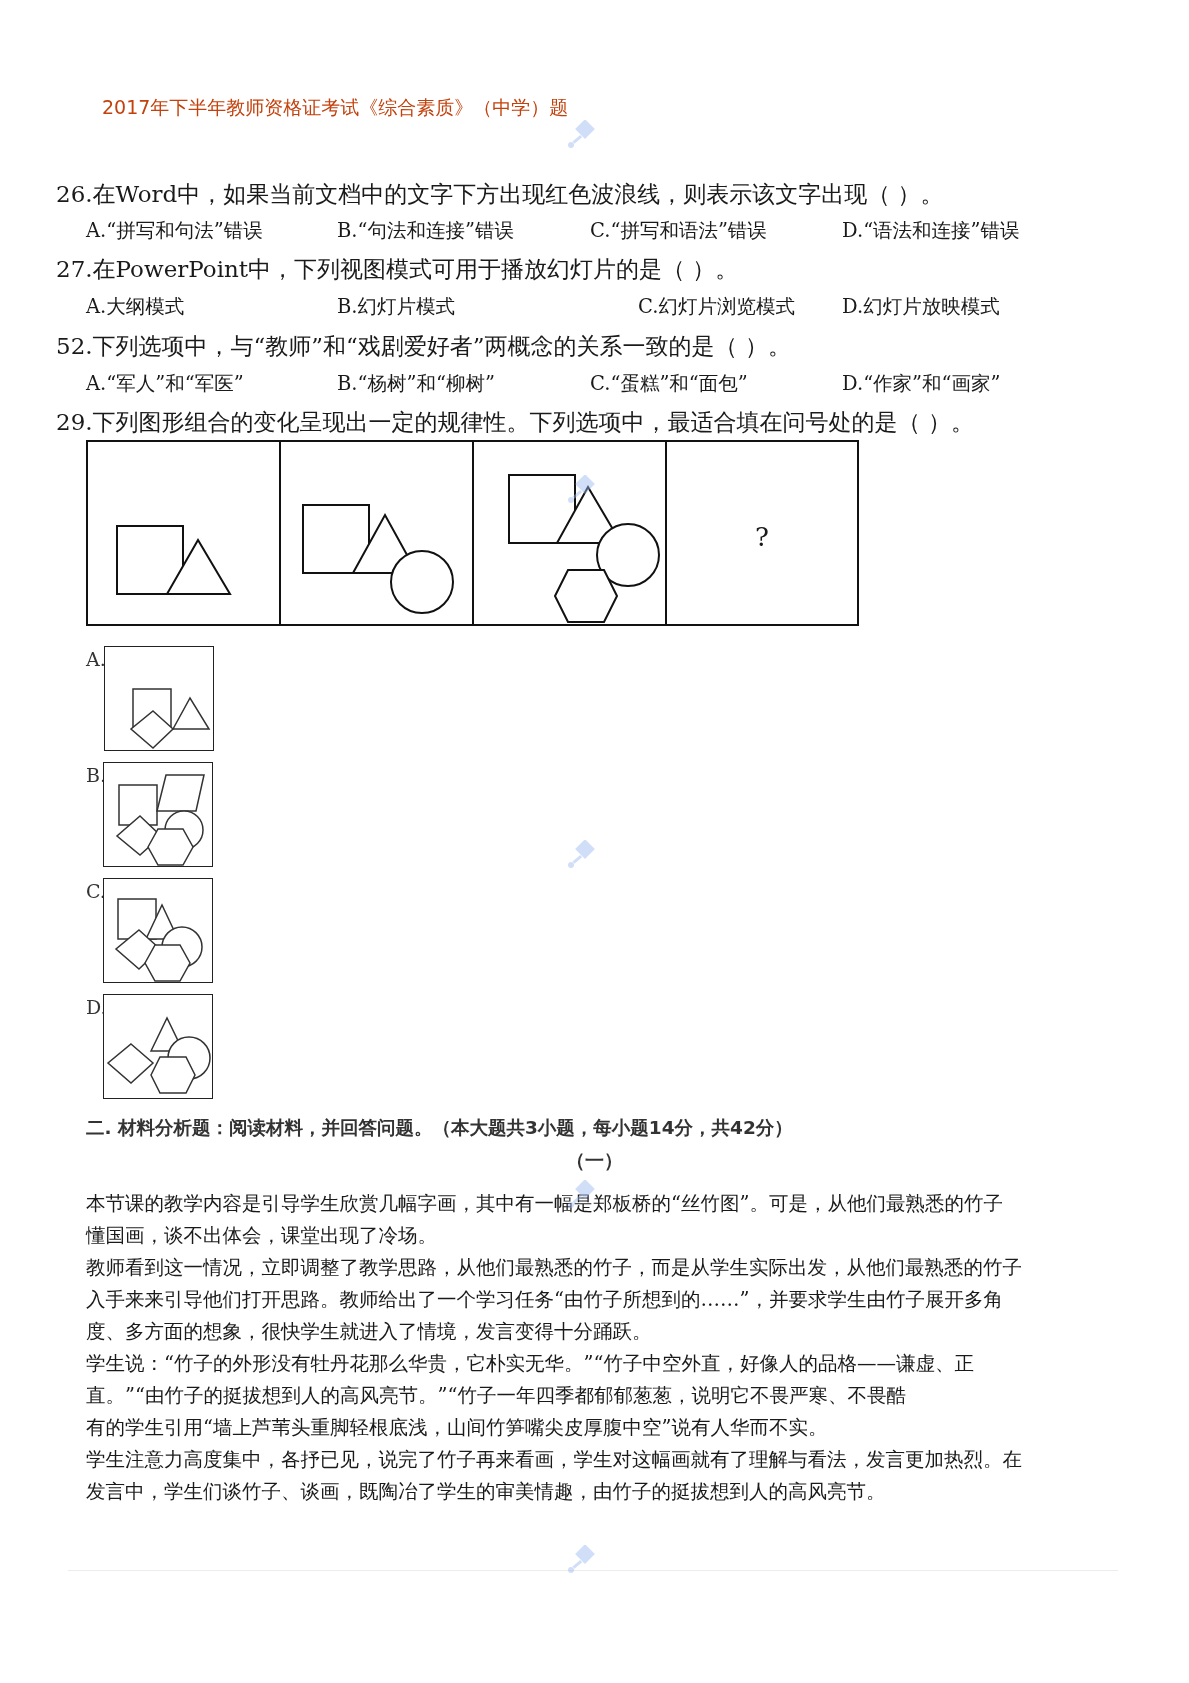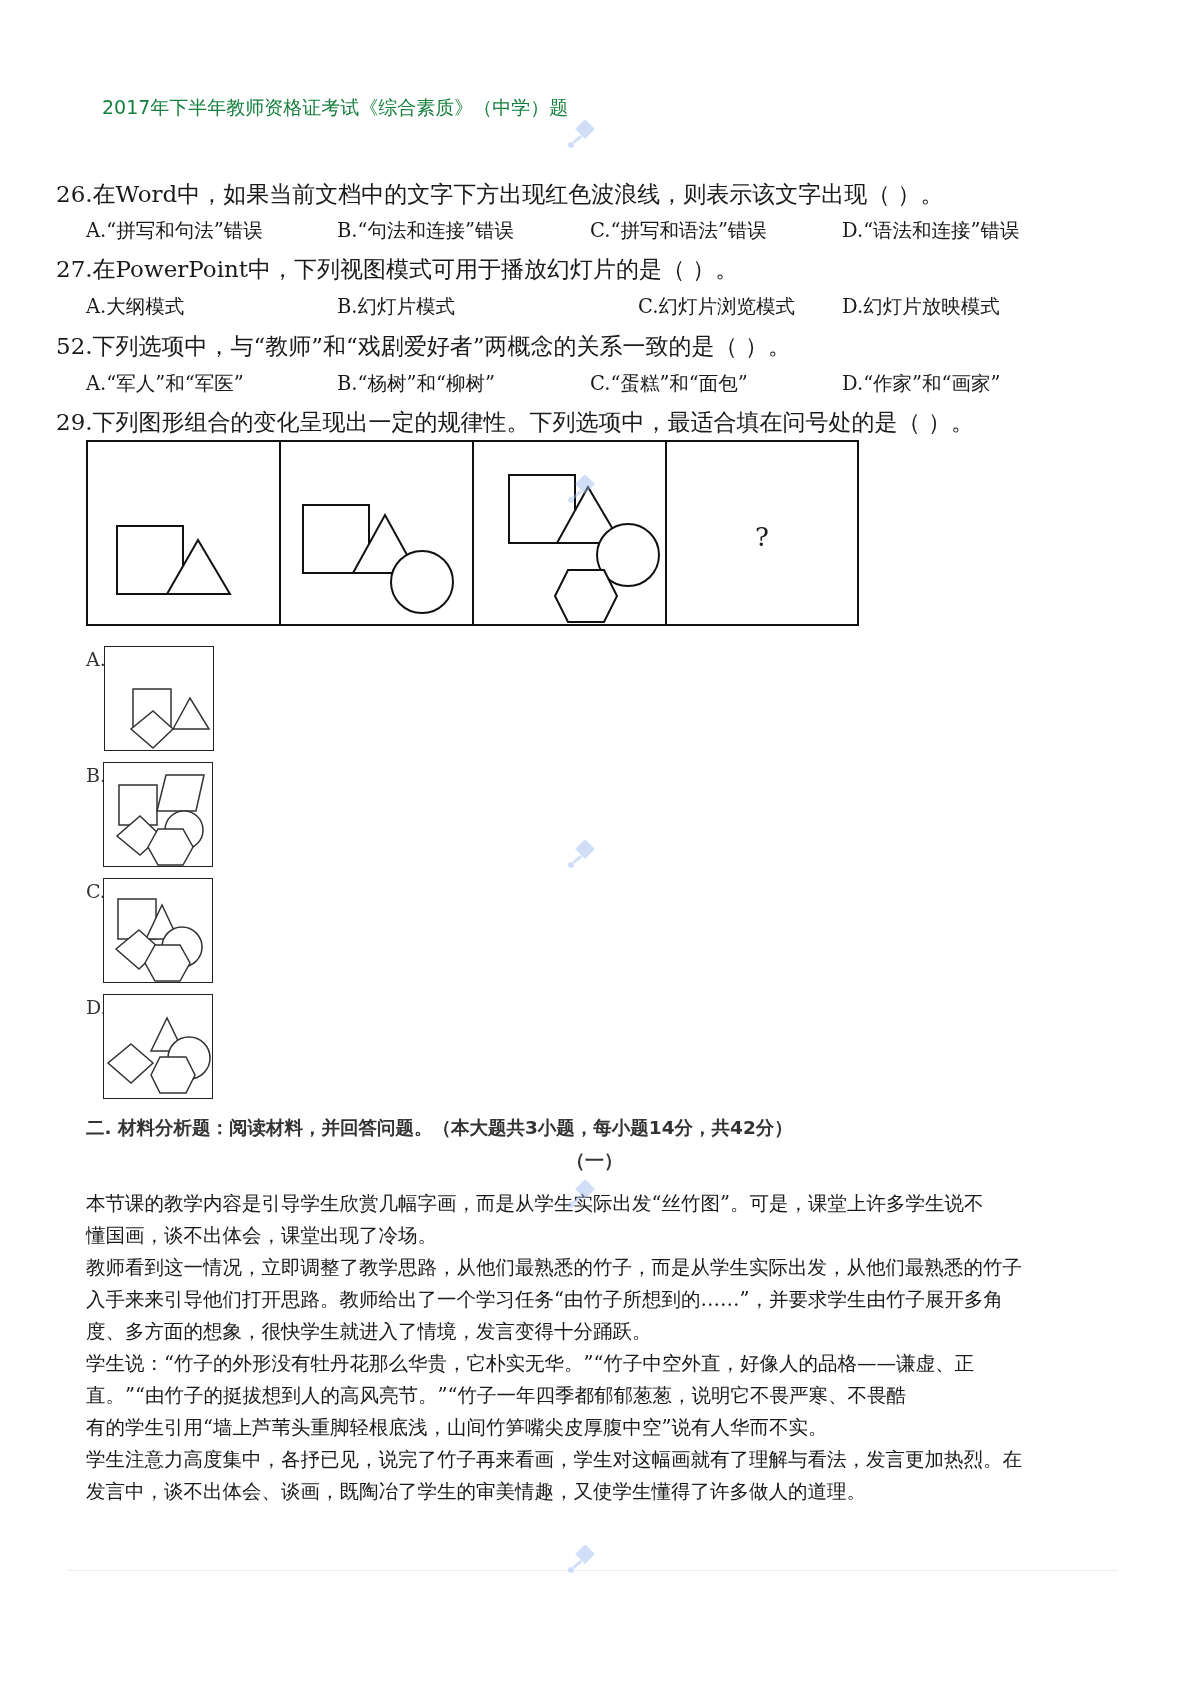--- a/index.html
+++ b/index.html
@@ -4,21 +4,21 @@
   <style>
     html, body { margin: 0; padding: 0; background: #ffffff; }
     body {
       width: 1189px; height: 1683px; position: relative; overflow: hidden;
       font-family: "DejaVu Serif", "Liberation Serif", serif;
       color: #1a1a1a;
     }
     .title {
       position: absolute; left: 102px; top: 95px;
       font-family: "DejaVu Sans", "Liberation Sans", sans-serif;
-      font-size: 19px; color: #15803d; letter-spacing: 0px;
+      font-size: 19px; color: #c2410c; letter-spacing: 0px;
     }
     .line {
       position: absolute; font-size: 23px; white-space: nowrap; line-height: 24px;
     }
     .opt { position: absolute; font-size: 19.5px; white-space: nowrap; line-height: 24px; }
     .puzzle {
       position: absolute; left: 86px; top: 440px; width: 773px; height: 186px;
       border: 2px solid #111; box-sizing: border-box; display: flex;
     }
     .cell { position: relative; height: 100%; box-sizing: border-box; border-right: 2px solid #111; }
@@ -159,30 +159,30 @@
       <polygon points="27,49 49,68 27,88 4,68" fill="#fff"></polygon>
       <polygon points="47,80 56,62 82,62 91,80 82,98 56,98" fill="#fff"></polygon>
     </g>
   </svg>
 </div>
 
 <div class="section-head">二. 材料分析题：阅读材料，并回答问题。（本大题共3小题，每小题14分，共42分）</div>
 <div class="sub-head">（一）</div>
 
 <div class="para" style="top:1188px;">
-  <p>本节课的教学内容是引导学生欣赏几幅字画，而是从学生实际出发“丝竹图”。可是，课堂上许多学生说不</p>
+  <p>本节课的教学内容是引导学生欣赏几幅字画，其中有一幅是郑板桥的“丝竹图”。可是，从他们最熟悉的竹子</p>
   <p>懂国画，谈不出体会，课堂出现了冷场。</p>
   <p>教师看到这一情况，立即调整了教学思路，从他们最熟悉的竹子，而是从学生实际出发，从他们最熟悉的竹子</p>
   <p>入手来来引导他们打开思路。教师给出了一个学习任务“由竹子所想到的……”，并要求学生由竹子展开多角</p>
   <p>度、多方面的想象，很快学生就进入了情境，发言变得十分踊跃。</p>
   <p>学生说：“竹子的外形没有牡丹花那么华贵，它朴实无华。”“竹子中空外直，好像人的品格——谦虚、正</p>
   <p>直。”“由竹子的挺拔想到人的高风亮节。”“竹子一年四季都郁郁葱葱，说明它不畏严寒、不畏酷</p>
   <p>有的学生引用“墙上芦苇头重脚轻根底浅，山间竹笋嘴尖皮厚腹中空”说有人华而不实。</p>
   <p>学生注意力高度集中，各抒已见，说完了竹子再来看画，学生对这幅画就有了理解与看法，发言更加热烈。在</p>
-  <p>发言中，谈不出体会、谈画，既陶冶了学生的审美情趣，又使学生懂得了许多做人的道理。</p>
+  <p>发言中，学生们谈竹子、谈画，既陶冶了学生的审美情趣，由竹子的挺拔想到人的高风亮节。</p>
 </div>
 
 <div class="divider"></div>
 
 <svg class="wm" style="left:566px; top:120px;" viewBox="0 0 30 30">
   <g fill="#9bb8f0">
       <rect x="12" y="2" width="14" height="14" transform="rotate(45 19 9)"></rect>
       <circle cx="5" cy="25" r="3"></circle>
       <rect x="6" y="18" width="10" height="3" transform="rotate(-40 11 19)"></rect>
     </g>

